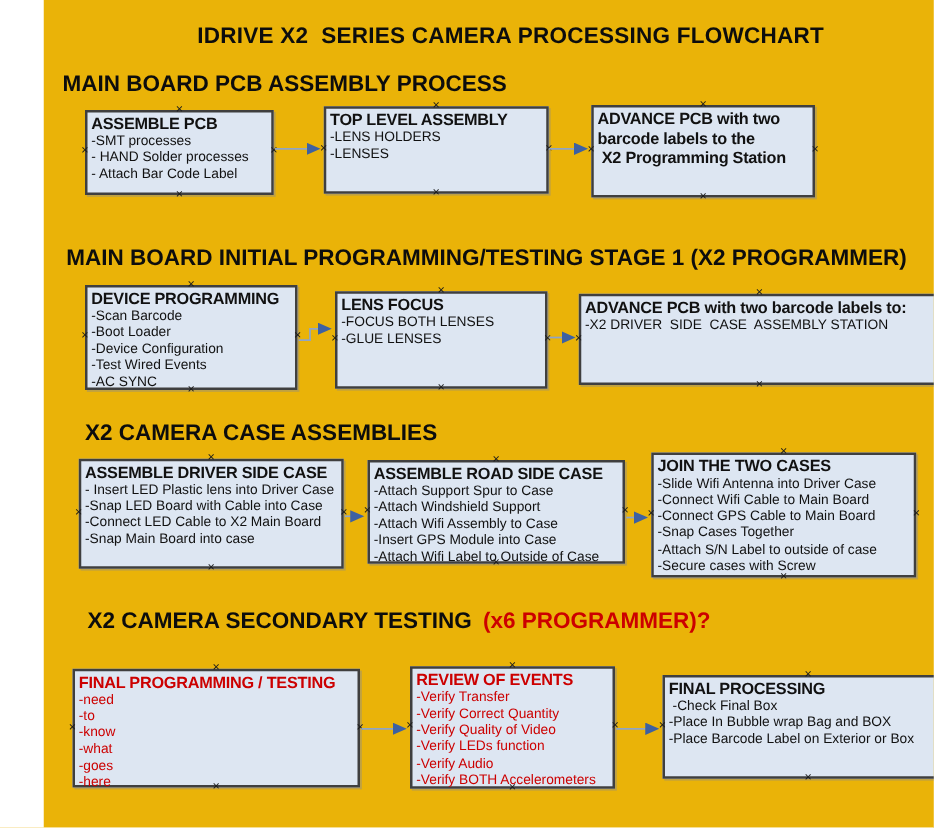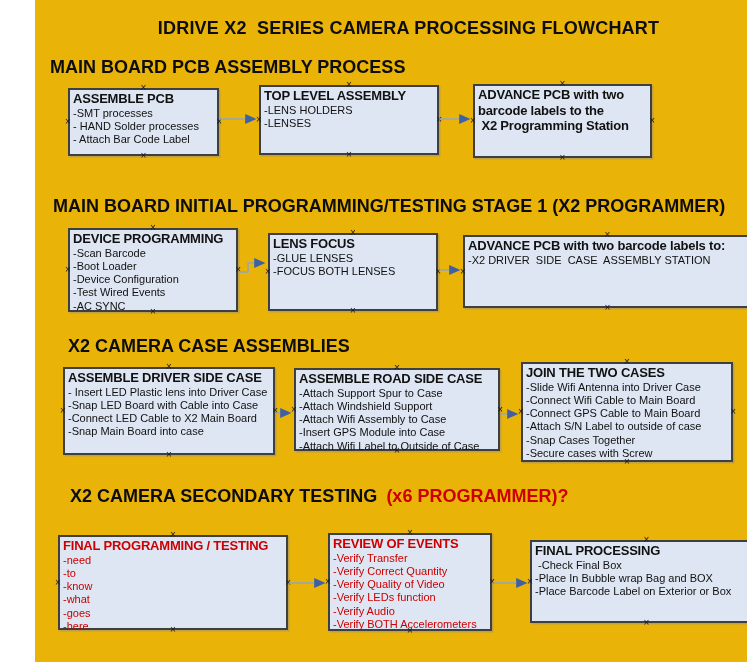--- a/index.html
+++ b/index.html
@@ -88,22 +88,22 @@
     <div class="it">-Test Wired Events</div>
     <div class="it">-AC SYNC</div>
   </div>
 
   <div class="box" style="left:233px;top:233px;width:170px;height:78px;">
     <span class="hx h-t">×</span>
       <span class="hx h-b">×</span>
       <span class="hx h-l">×</span>
       <span class="hx h-r">×</span>
     <div class="bt">LENS FOCUS</div>
+    <div class="it">-FOCUS BOTH LENSES</div>
     <div class="it">-GLUE LENSES</div>
-    <div class="it">-FOCUS BOTH LENSES</div>
   </div>
 
   <div class="box" style="left:428px;top:235px;width:289px;height:73px;">
     <span class="hx h-t">×</span>
       <span class="hx h-b">×</span>
       <span class="hx h-l">×</span>
       <span class="hx h-r">×</span>
     <div class="bt">ADVANCE PCB with two barcode labels to:</div>
     <div class="it">-X2 DRIVER  SIDE  CASE  ASSEMBLY STATION</div>
   </div>
@@ -135,22 +135,22 @@
 
   <div class="box" style="left:486px;top:362px;width:212px;height:100px;">
     <span class="hx h-t">×</span>
       <span class="hx h-b">×</span>
       <span class="hx h-l">×</span>
       <span class="hx h-r">×</span>
     <div class="bt">JOIN THE TWO CASES</div>
     <div class="it">-Slide Wifi Antenna into Driver Case</div>
     <div class="it">-Connect Wifi Cable to Main Board</div>
     <div class="it">-Connect GPS Cable to Main Board</div>
+    <div class="it">-Snap Cases Together</div>
     <div class="it">-Attach S/N Label to outside of case</div>
-    <div class="it">-Snap Cases Together</div>
     <div class="it">-Secure cases with Screw</div>
   </div>
 
   <div class="box red" style="left:23px;top:535px;width:230px;height:95px;">
     <span class="hx h-t">×</span>
       <span class="hx h-b">×</span>
       <span class="hx h-l">×</span>
       <span class="hx h-r">×</span>
     <div class="bt">FINAL PROGRAMMING / TESTING</div>
     <div class="it">-need</div>

